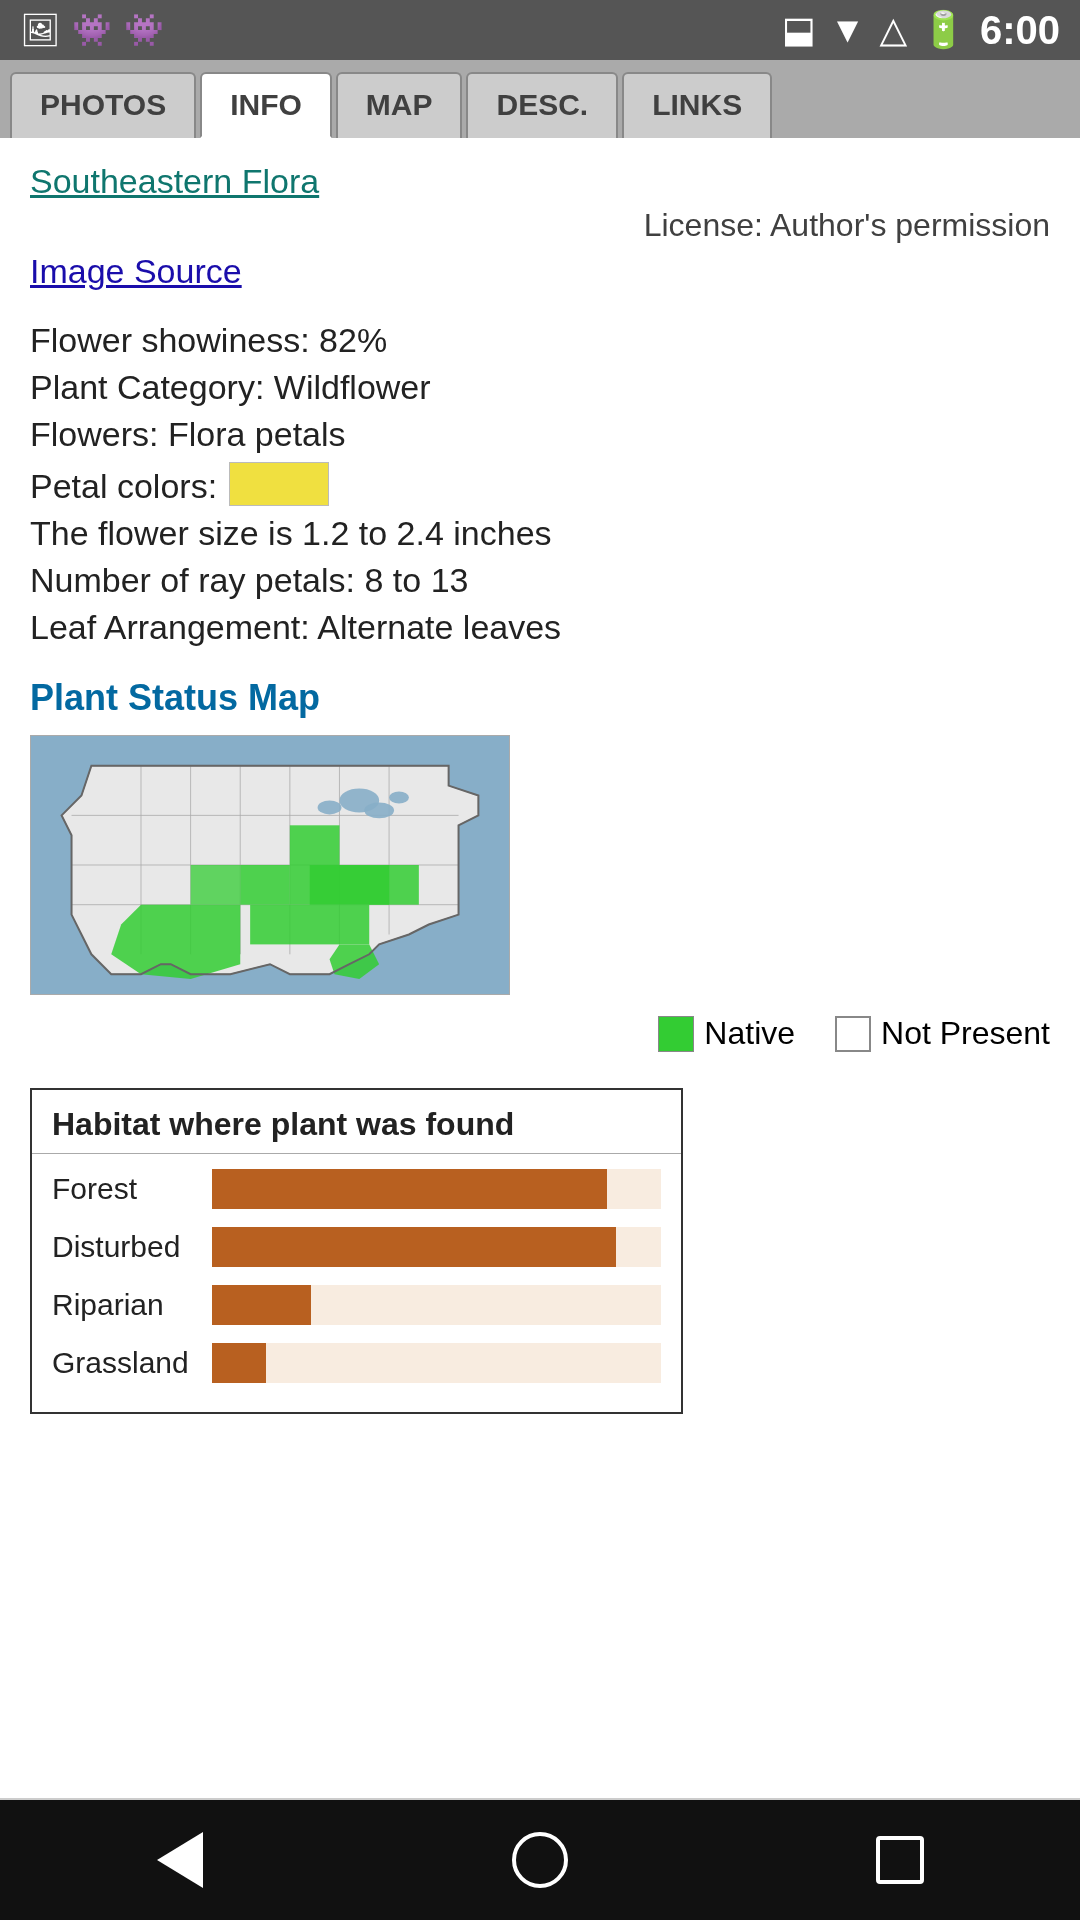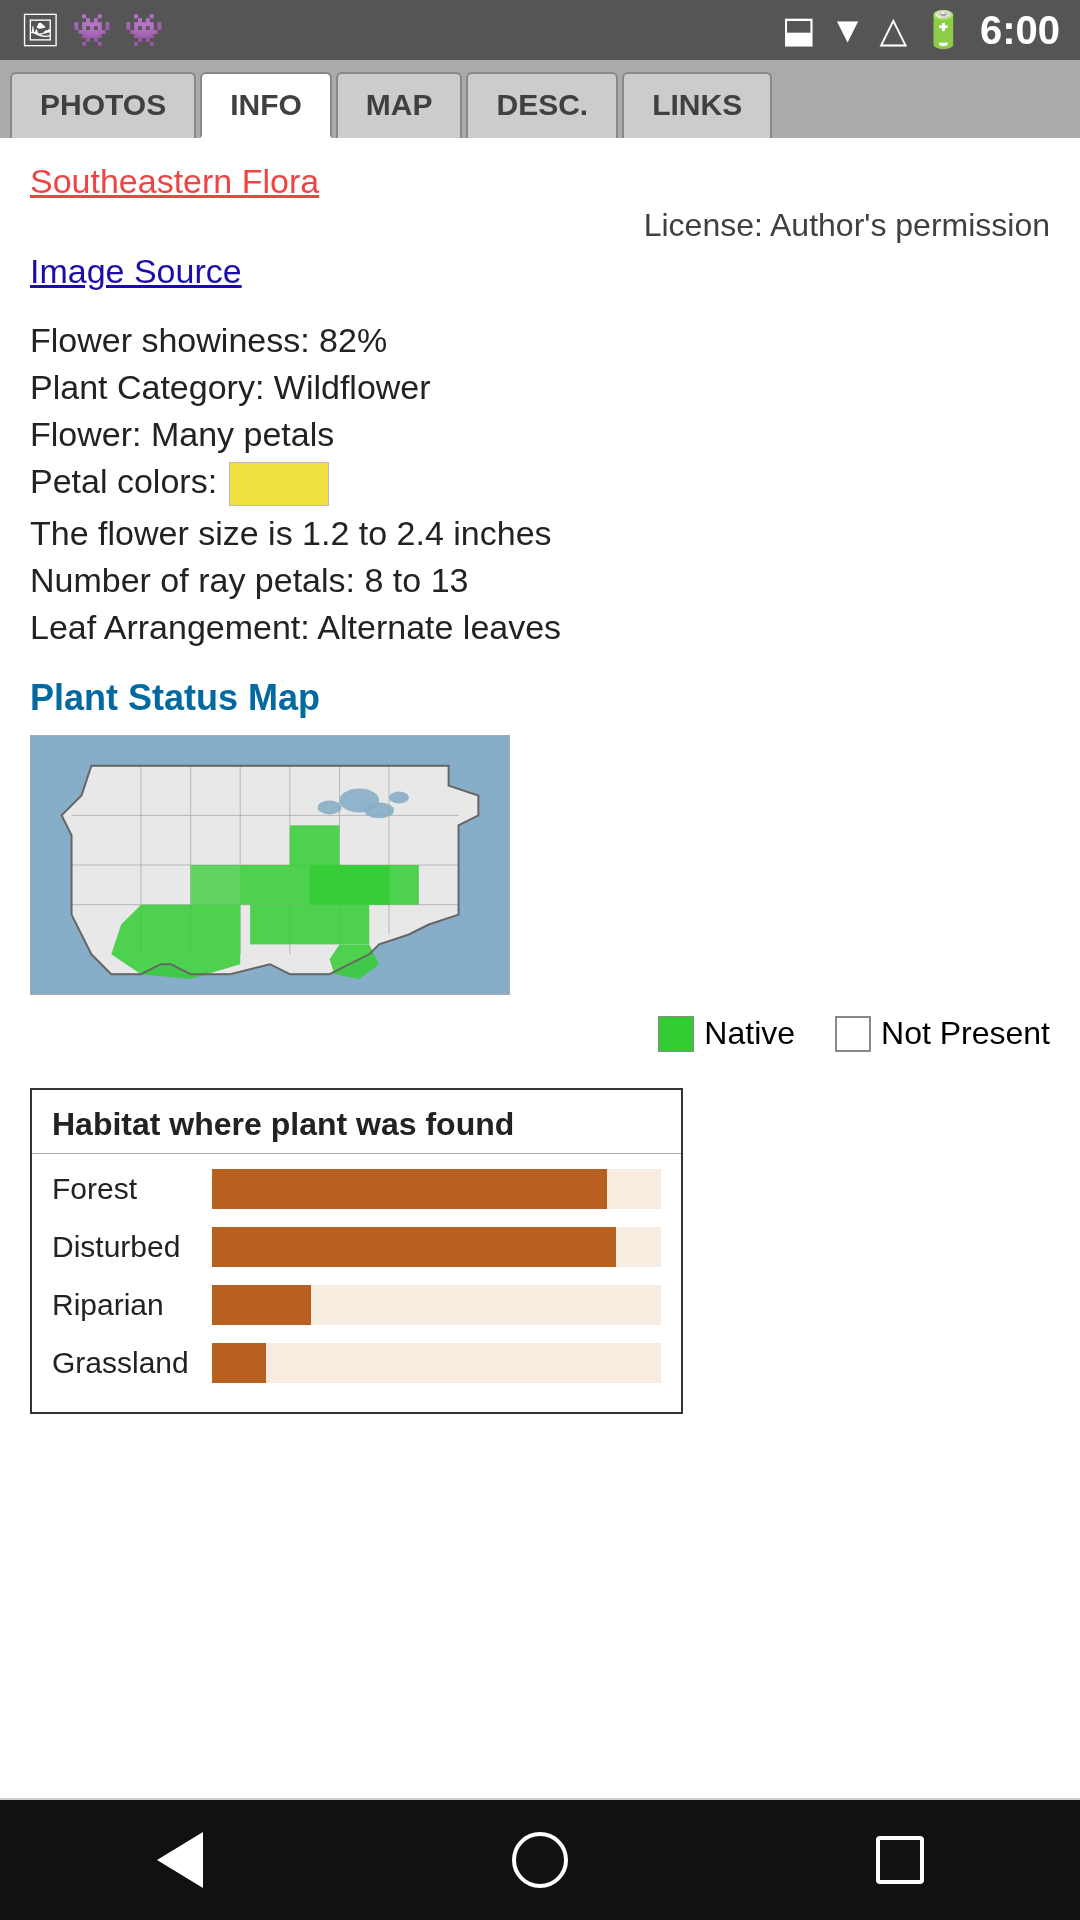--- a/index.html
+++ b/index.html
@@ -69,21 +69,21 @@
     .content {
       flex: 1;
       background: #fff;
       padding: 24px 30px 30px 30px;
       overflow-y: auto;
     }
 
     
     .source-link {
       font-size: 34px;
-      color: #ef4444;
+      color: #0f766e;
       text-decoration: underline;
       cursor: pointer;
       margin-bottom: 6px;
     }
     .license-text {
       font-size: 32px;
       color: #404040;
       margin-bottom: 8px;
       text-align: right;
     }
@@ -97,21 +97,21 @@
 
     
     .plant-info {
       margin-bottom: 30px;
     }
     .info-line {
       font-size: 34px;
       color: #222;
       margin-bottom: 8px;
       display: flex;
-      align-items: flex-start;
+      align-items: flex-end;
       gap: 12px;
     }
     .petal-color-swatch {
       display: inline-block;
       width: 100px;
       height: 44px;
       background: #f0e040;
       border: 1px solid #bbb;
       vertical-align: middle;
     }
@@ -286,21 +286,21 @@
   <div class="image-source-link">Image Source</div>
 
   <div class="plant-info">
     <div class="info-line">
       <span>Flower showiness: 82%</span>
     </div>
     <div class="info-line">
       <span>Plant Category: Wildflower</span>
     </div>
     <div class="info-line">
-      <span>Flower: Many petals</span>
+      <span>Flowers: Flora petals</span>
     </div>
     <div class="info-line">
       <span>Petal colors: </span>
       <span class="petal-color-swatch" style="background: rgb(240, 224, 64);"></span>
     </div>
     <div class="info-line">
       <span>The flower size is 1.2 to 2.4 inches</span>
     </div>
     <div class="info-line">
       <span>Number of ray petals: 8 to 13</span>

